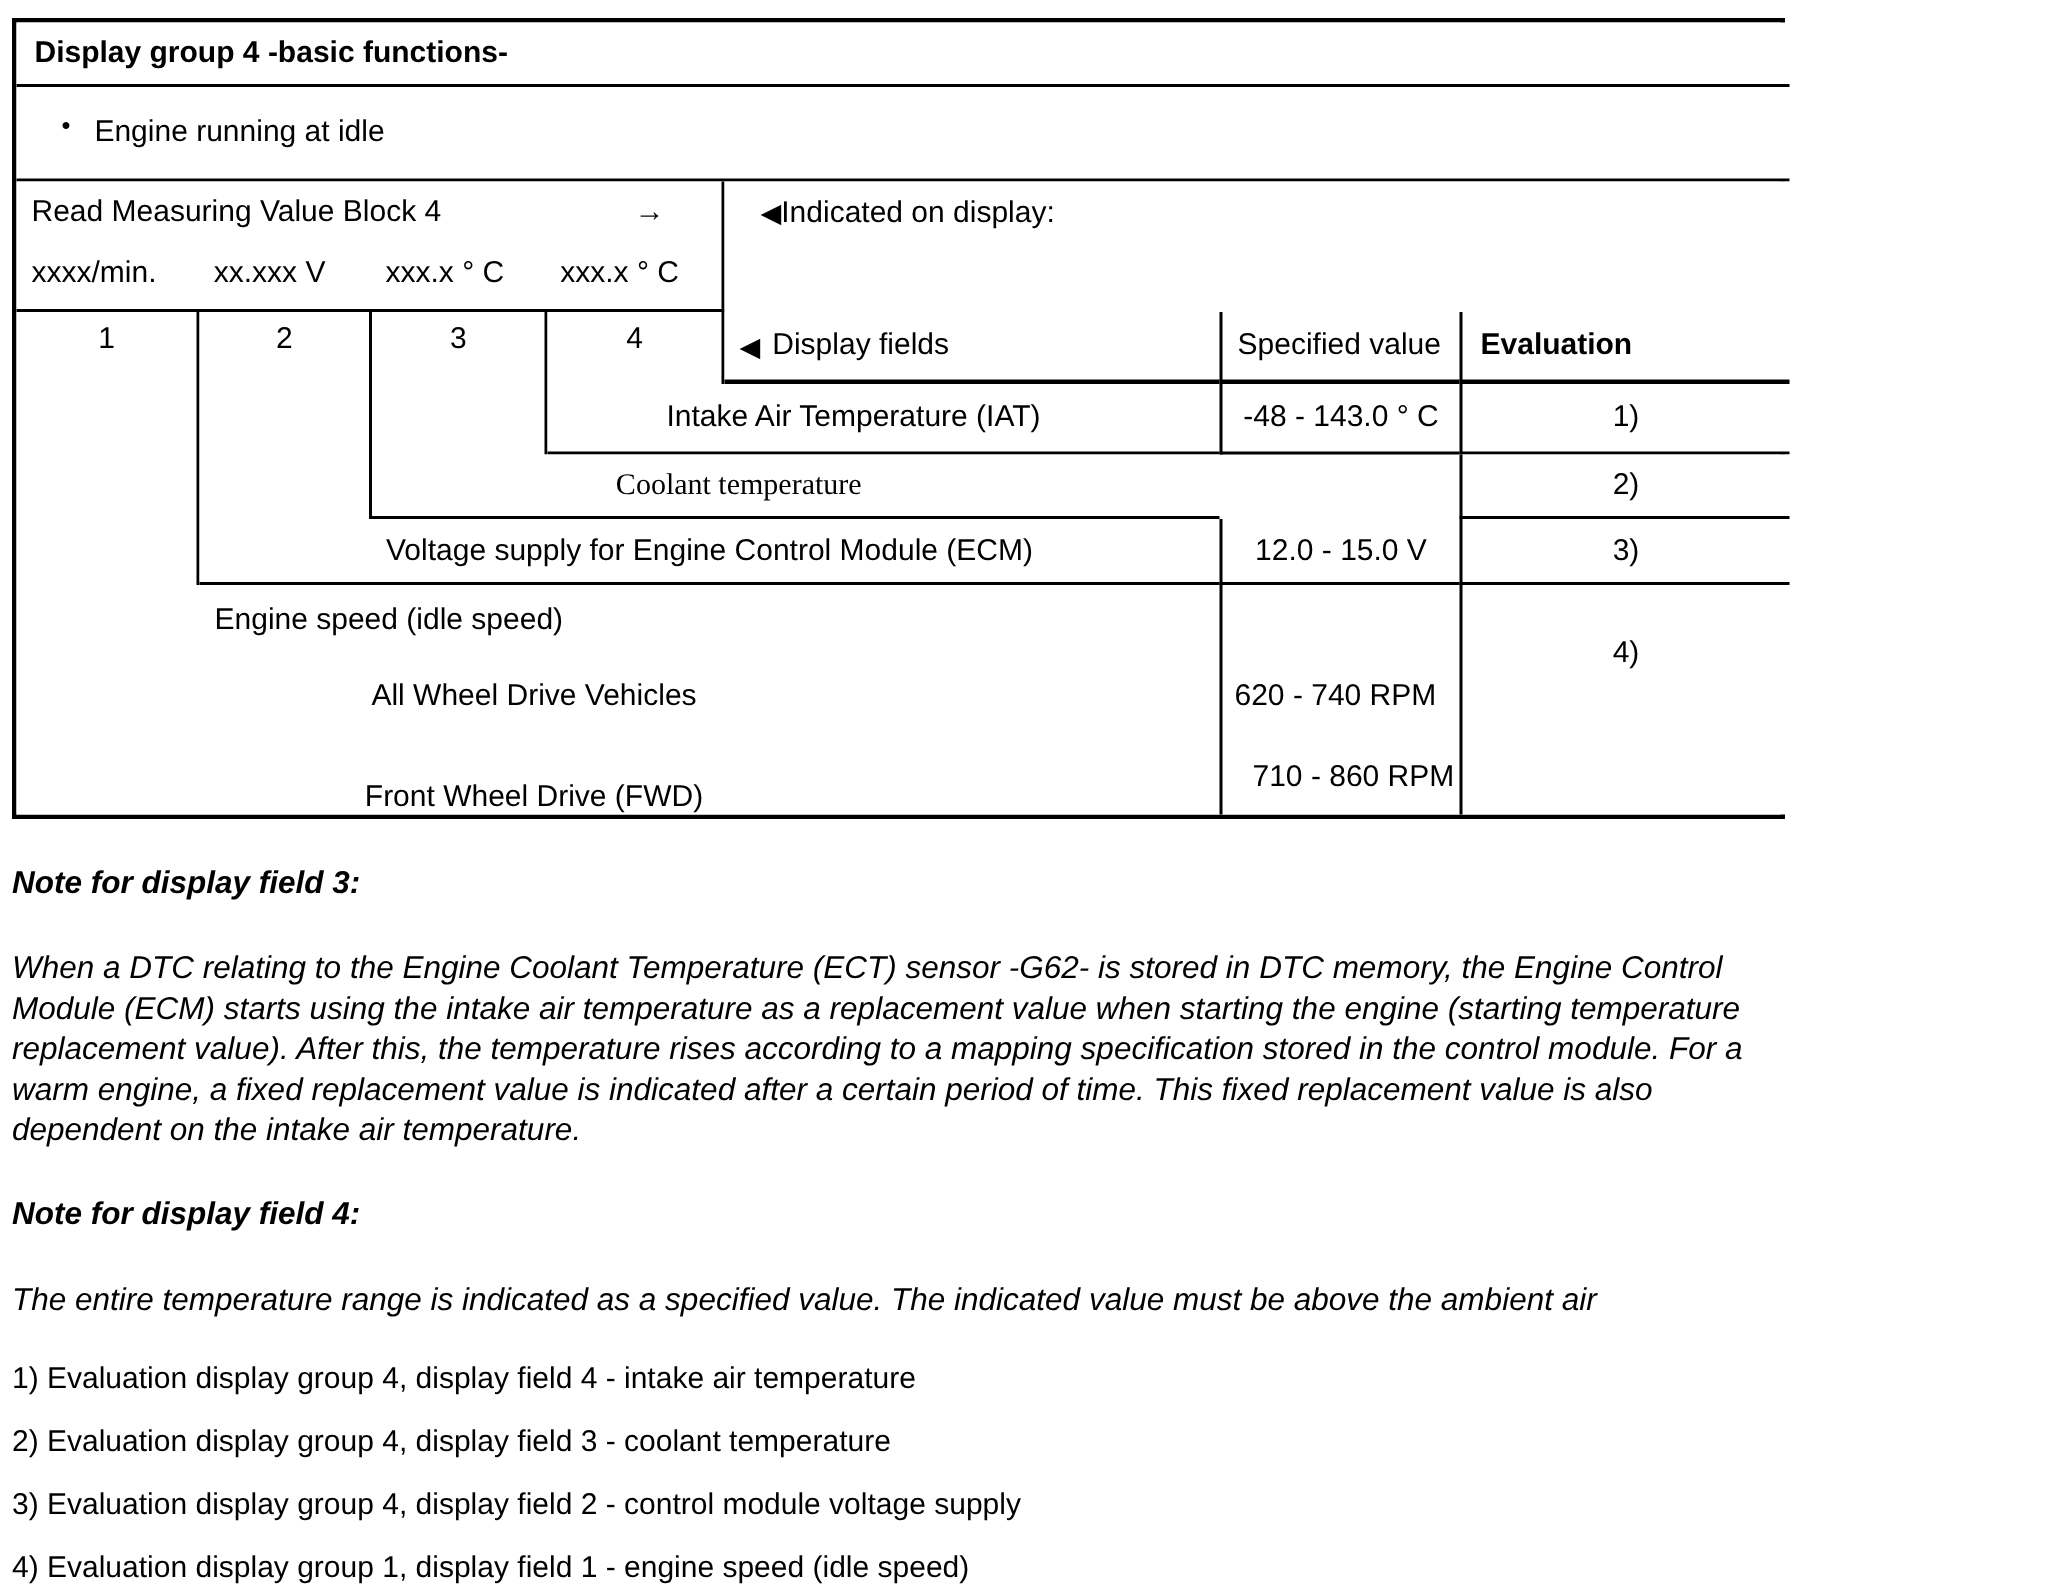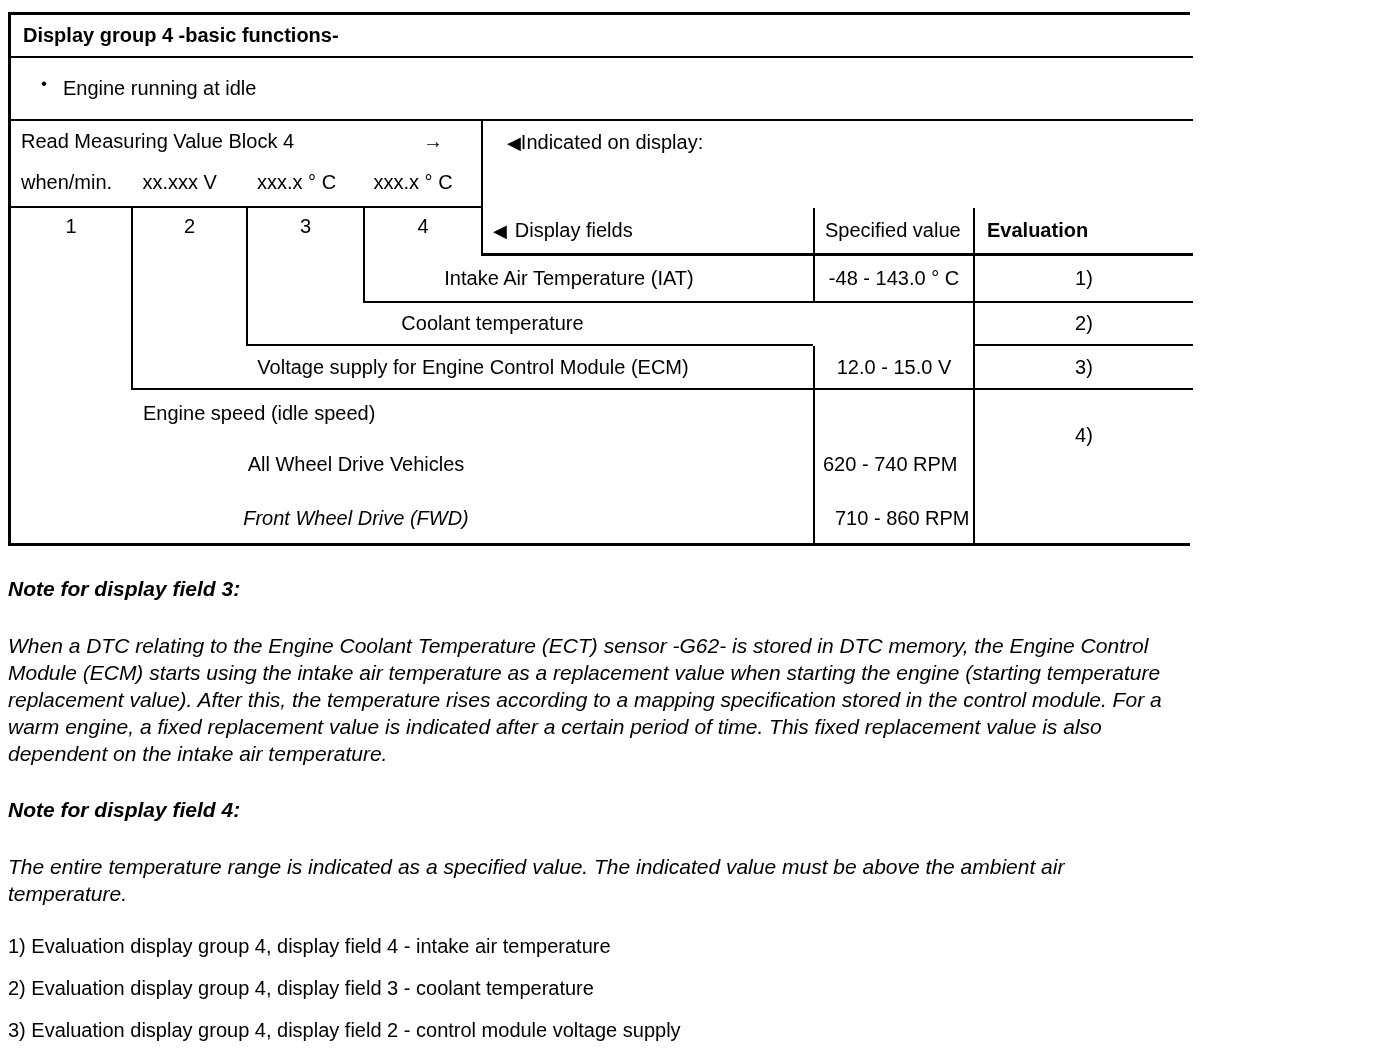--- a/index.html
+++ b/index.html
@@ -50,33 +50,33 @@
   .hdr-fields{ grid-column:5; padding-left:10px; }
   .hdr-spec{ grid-column:6; padding-left:10px; }
   .hdr-eval{ grid-column:7; padding-left:12px; font-weight:bold; }
   .tri{ font-size:18px; }
   .tri-sp{ margin-right:8px; }
 
   .cc{ display:flex; align-items:center; justify-content:center; text-align:center; }
   .row-iat-label { grid-row:5; grid-column:4/6; padding-right:40px; }
   .row-iat-spec  { grid-row:5; grid-column:6; }
   .row-iat-eval  { grid-row:5; grid-column:7; }
-  .row-cool-label{ grid-row:6; grid-column:3/6; padding-right:76px; }
+  .row-cool-label{ grid-row:6; grid-column:3/6; padding-right:76px;font-family:Liberation Serif, serif; }
   .row-cool-spec { grid-row:6; grid-column:6; }
   .row-cool-eval { grid-row:6; grid-column:7; }
   .row-volt-label{ grid-row:7; grid-column:2/6; }
   .row-volt-spec { grid-row:7; grid-column:6; }
   .row-volt-eval { grid-row:7; grid-column:7; }
 
   .engine-label-block{ grid-row:8; grid-column:1/6; display:flex; flex-direction:column; }
   .engine-spec-block { grid-row:8; grid-column:6; display:flex; flex-direction:column; }
   .engine-eval-cell  { grid-row:8; grid-column:7; padding-top:34px; text-align:center; }
   .eng-r1{ height:46px; display:flex; align-items:center; padding-left:132px;text-align:right; }
   .eng-r2{ height:57px; display:flex; align-items:center; }
-  .eng-r3{ height:50px; display:flex; align-items:center;font-style:italic; }
+  .eng-r3{ height:50px; display:flex; align-items:flex-end; }
   .eng-center{ width:calc(100% - 112px); text-align:center; }
   .spec-r1{ height:46px; }
   .spec-r2{ height:57px; display:flex; align-items:center; padding-left:8px; }
   .spec-r3{ height:50px; display:flex; align-items:center; padding-left:20px; }
 
   
   .notes{ width:1350px; font-size:21px; }
   .note-heading{ margin-top:30px; font-weight:bold; font-style:italic; line-height:26px; }
   .note-para{ margin-top:30px; font-style:italic; line-height:27px; }
   .note-para div, .eval-list div{ white-space:nowrap; }
@@ -97,21 +97,21 @@
       <span class="bullet-glyph">•</span>
       <span>Engine running at idle</span>
     </div>
 
     <div class="measure-cell br2 bb2">
       <div class="measure-line1">
         <span>Read Measuring Value Block 4</span>
         <span>→</span>
       </div>
       <div class="units-line">
-        <span class="unit-tok">when/min.</span>
+        <span class="unit-tok">xxxx/min.</span>
         <span class="unit-tok">xx.xxx V</span>
         <span class="unit-tok">xxx.x ° C</span>
         <span class="unit-tok">xxx.x ° C</span>
       </div>
     </div>
 
     <div class="indicated-cell">
       <span class="tri">◀</span><span>Indicated on display:</span>
     </div>
 
@@ -162,21 +162,20 @@
         <div>When a DTC relating to the Engine Coolant Temperature (ECT) sensor -G62- is stored in DTC memory, the Engine Control</div>
         <div>Module (ECM) starts using the intake air temperature as a replacement value when starting the engine (starting temperature</div>
         <div>replacement value). After this, the temperature rises according to a mapping specification stored in the control module. For a</div>
         <div>warm engine, a fixed replacement value is indicated after a certain period of time. This fixed replacement value is also</div>
         <div>dependent on the intake air temperature.</div>
       </div>
 
     <div class="note-heading">Note for display field 4:</div>
     <div class="note-para">
         <div>The entire temperature range is indicated as a specified value. The indicated value must be above the ambient air</div>
-        <div>temperature.</div>
       </div>
 
     <div class="eval-list">
         <div>1) Evaluation display group 4, display field 4 - intake air temperature</div>
         <div>2) Evaluation display group 4, display field 3 - coolant temperature</div>
         <div>3) Evaluation display group 4, display field 2 - control module voltage supply</div>
         <div>4) Evaluation display group 1, display field 1 - engine speed (idle speed)</div>
       </div>
   </div>
 

